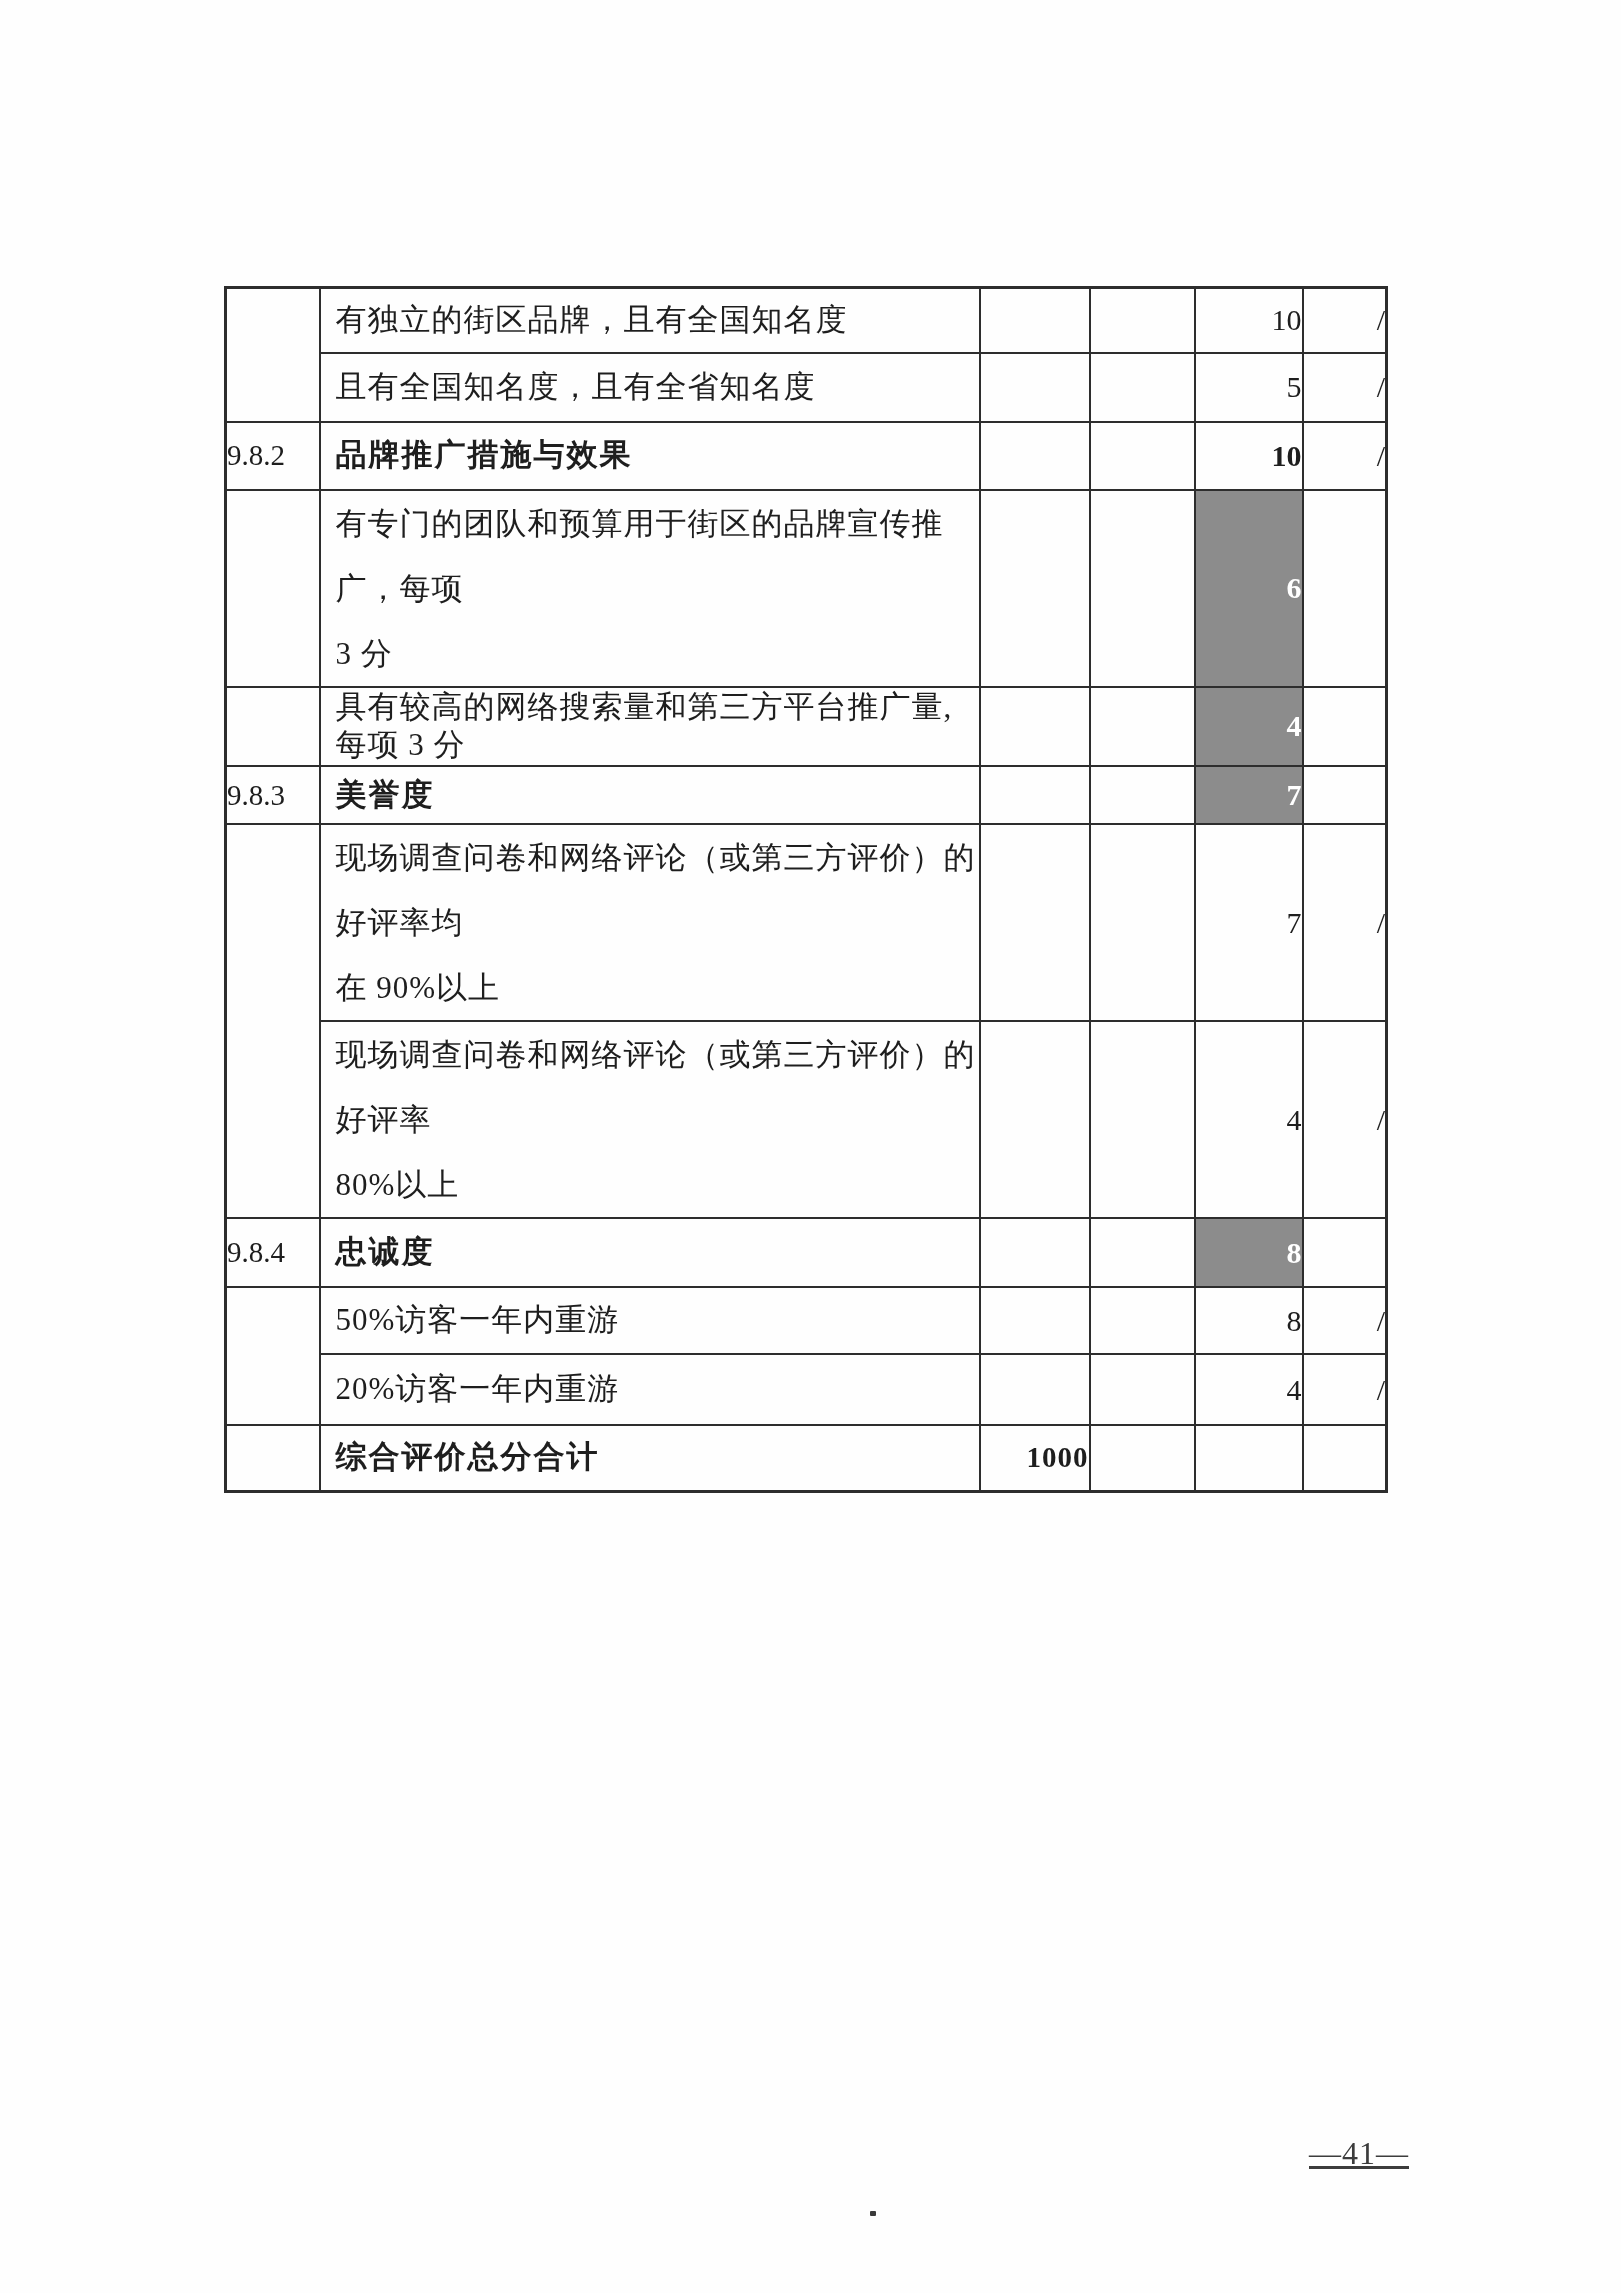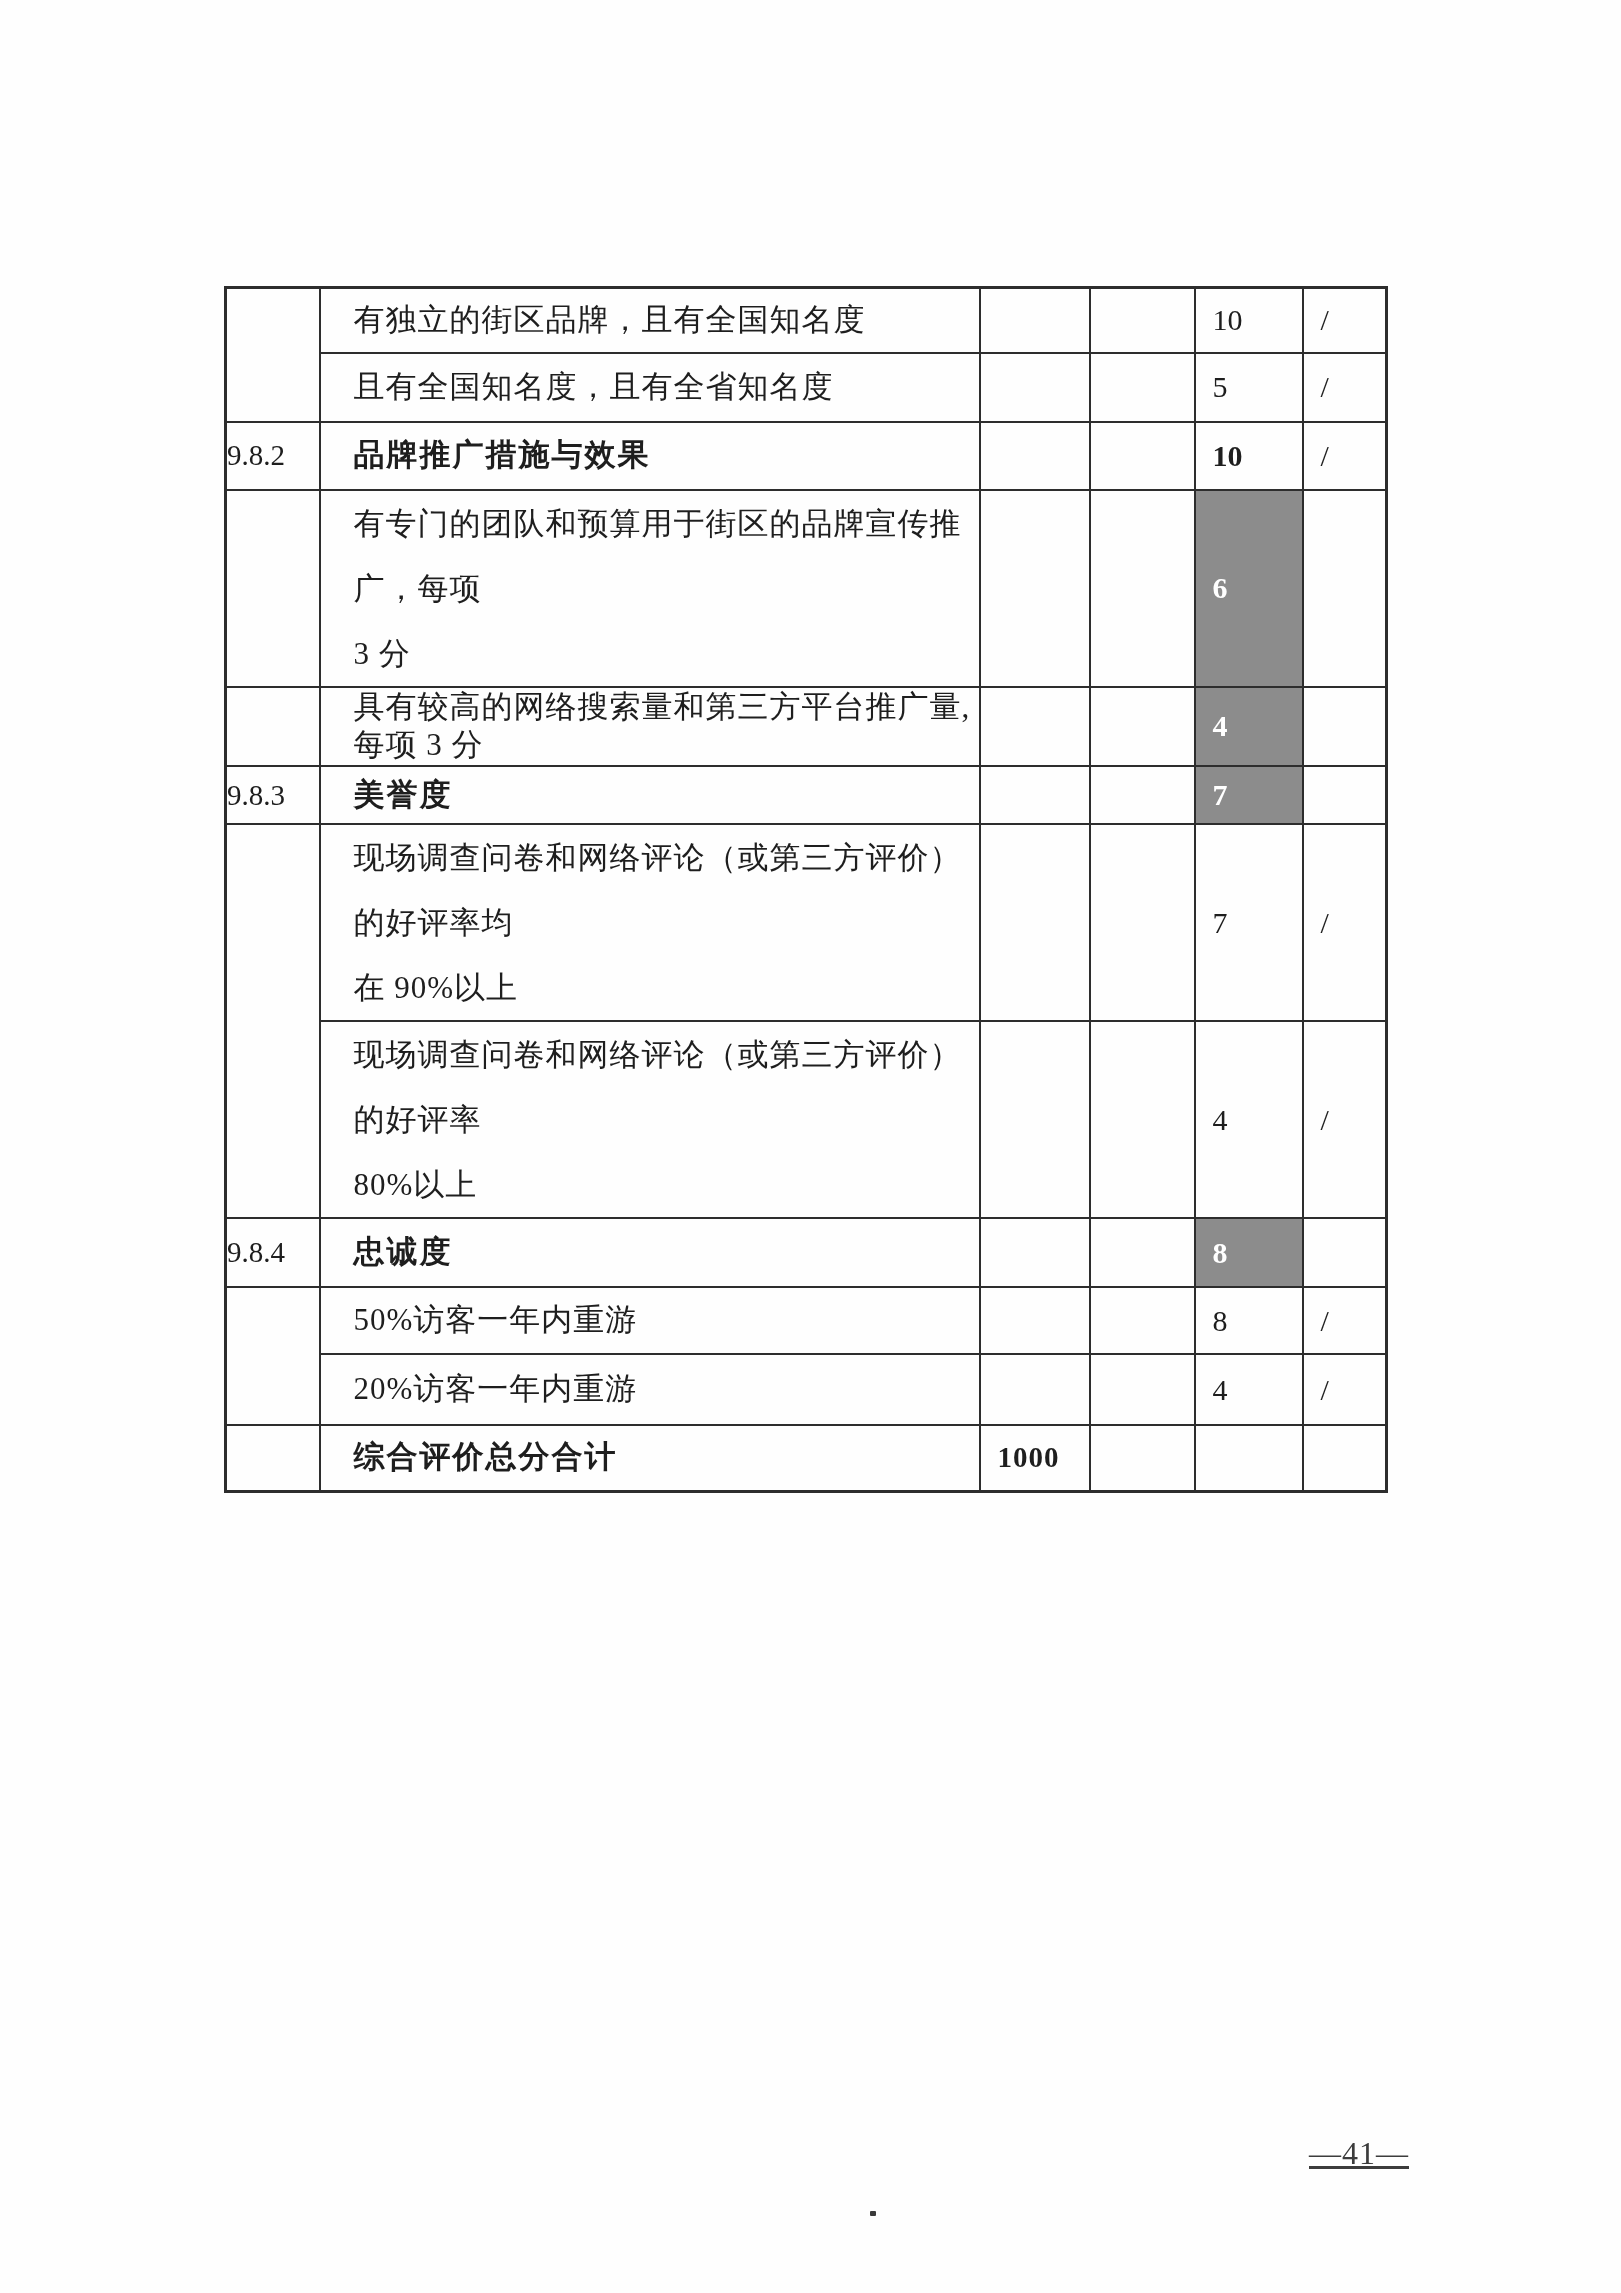--- a/index.html
+++ b/index.html
@@ -23,33 +23,33 @@
     vertical-align:middle;
     overflow:hidden;
   }
   td.num{
     text-align:left;
     font-weight:normal;
     font-size:29px;
     font-family:"Liberation Serif","DejaVu Serif",serif;
   }
   td.desc{
-    padding-left:33px;
+    padding-left:15px;
     font-size:31px;
     letter-spacing:1px;
   }
   td.desc .l{line-height:1.25;}
   td.desc.two .l{line-height:65px;}
   td.desc.hd{
     font-family:Liberation Serif, serif;
     font-weight:bold;
     letter-spacing:2px;
   }
   td.c{
-    text-align:left;
+    text-align:right;
     font-size:30px;
     padding-left:17px;
   }
   td.c.b{font-weight:bold;}
   td.c.gray{
     background:var(--gray-cell);
     color:var(--gray-cell-text);
     font-weight:bold;
   }
   td.c.total{

